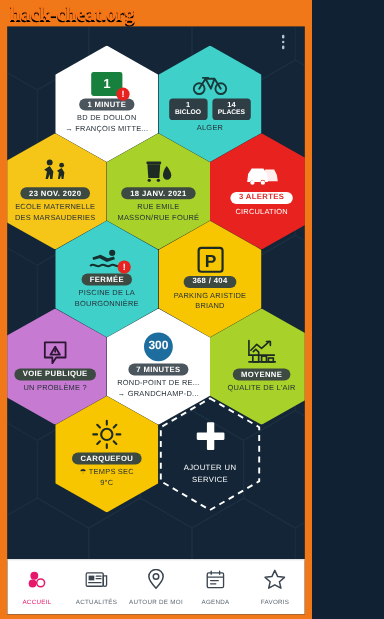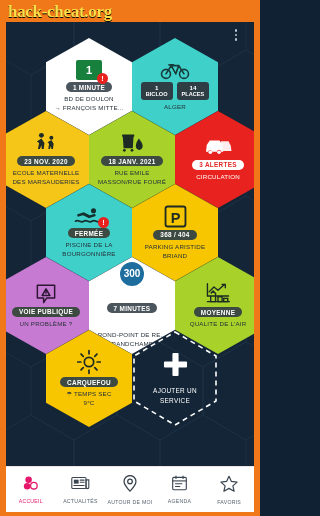--- a/index.html
+++ b/index.html
@@ -6,21 +6,21 @@
   html,body { width:260px; height:516px; overflow:hidden; }
   body {
     background:#0f2133;
     font-family:"Liberation Sans", sans-serif;
     position:relative;
   }
   
   .watermark {
     position:absolute; top:2px; left:8px; z-index:60;
     font-family:"Liberation Serif", serif;
-    font-weight:bold; font-size:17px; color:#fde047;
+    font-weight:bold; font-size:17px; color:#f97316;
     letter-spacing:-0.3px;
     text-shadow:0 1px 0 #000;
   }
   
   .frame-l,.frame-r,.frame-t,.frame-b {
     position:absolute; background:#f07818; z-index:50;
   }
   .frame-l { left:0; top:0; width:6px; height:516px; }
   .frame-r { right:0; top:0; width:6px; height:516px; }
   .frame-t { left:0; top:0; width:260px; height:22px; }
@@ -292,21 +292,21 @@
           <path d="M14 7.5 L19 16 L9 16 Z" stroke-linejoin="round"></path>
           <path d="M14 10.8 L14 13" stroke-linecap="round"></path>
         </svg>
       </div>
       <span class="badge badge-dark">VOIE PUBLIQUE</span>
       <div class="cap cap-dark">
         <div>UN PROBLÈME ?</div>
       </div>
     </div>
 
-    <div class="hex" style="left:83px; top:235px; background:#ffffff;gap:15px;">
+    <div class="hex" style="left:83px; top:235px; background:#ffffff;">
       <div class="ico">
         <div class="circlenum">300</div>
       </div>
       <span class="badge badge-grey">7 MINUTES</span>
       <div class="cap cap-dark">
         <div>ROND-POINT DE RE...</div>
         <div>→ GRANDCHAMP-D...</div>
       </div>
     </div>
 

